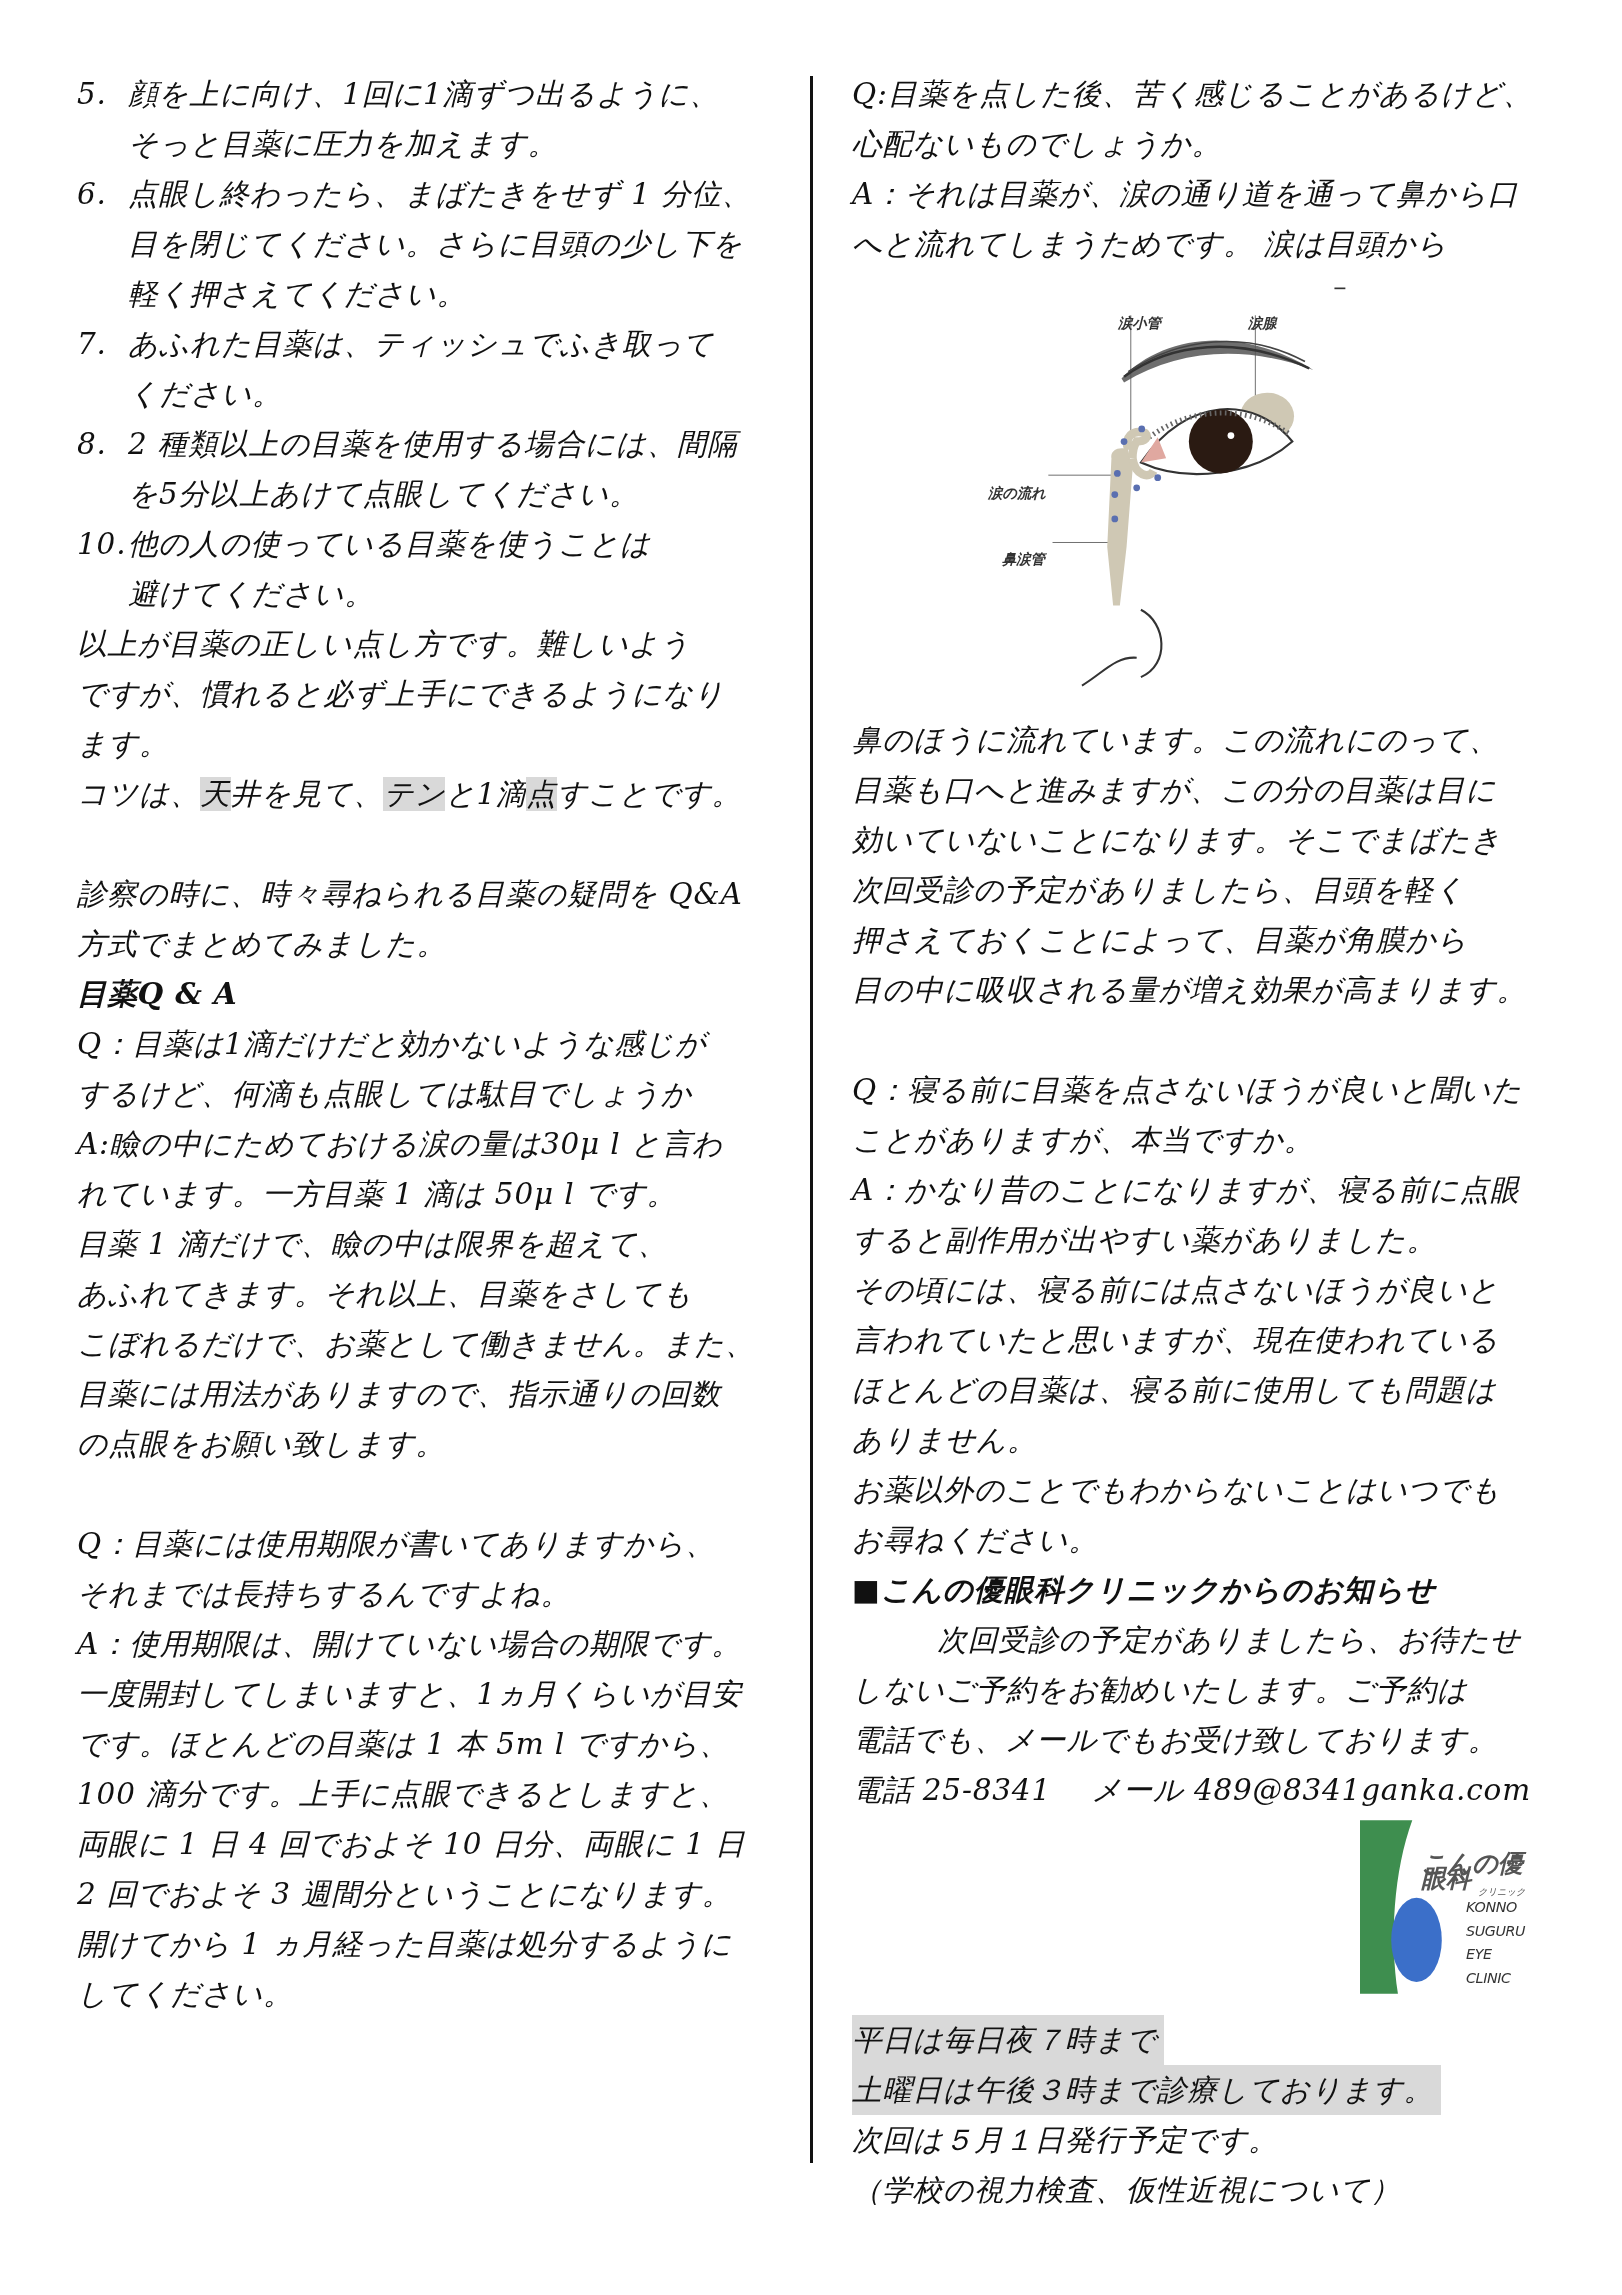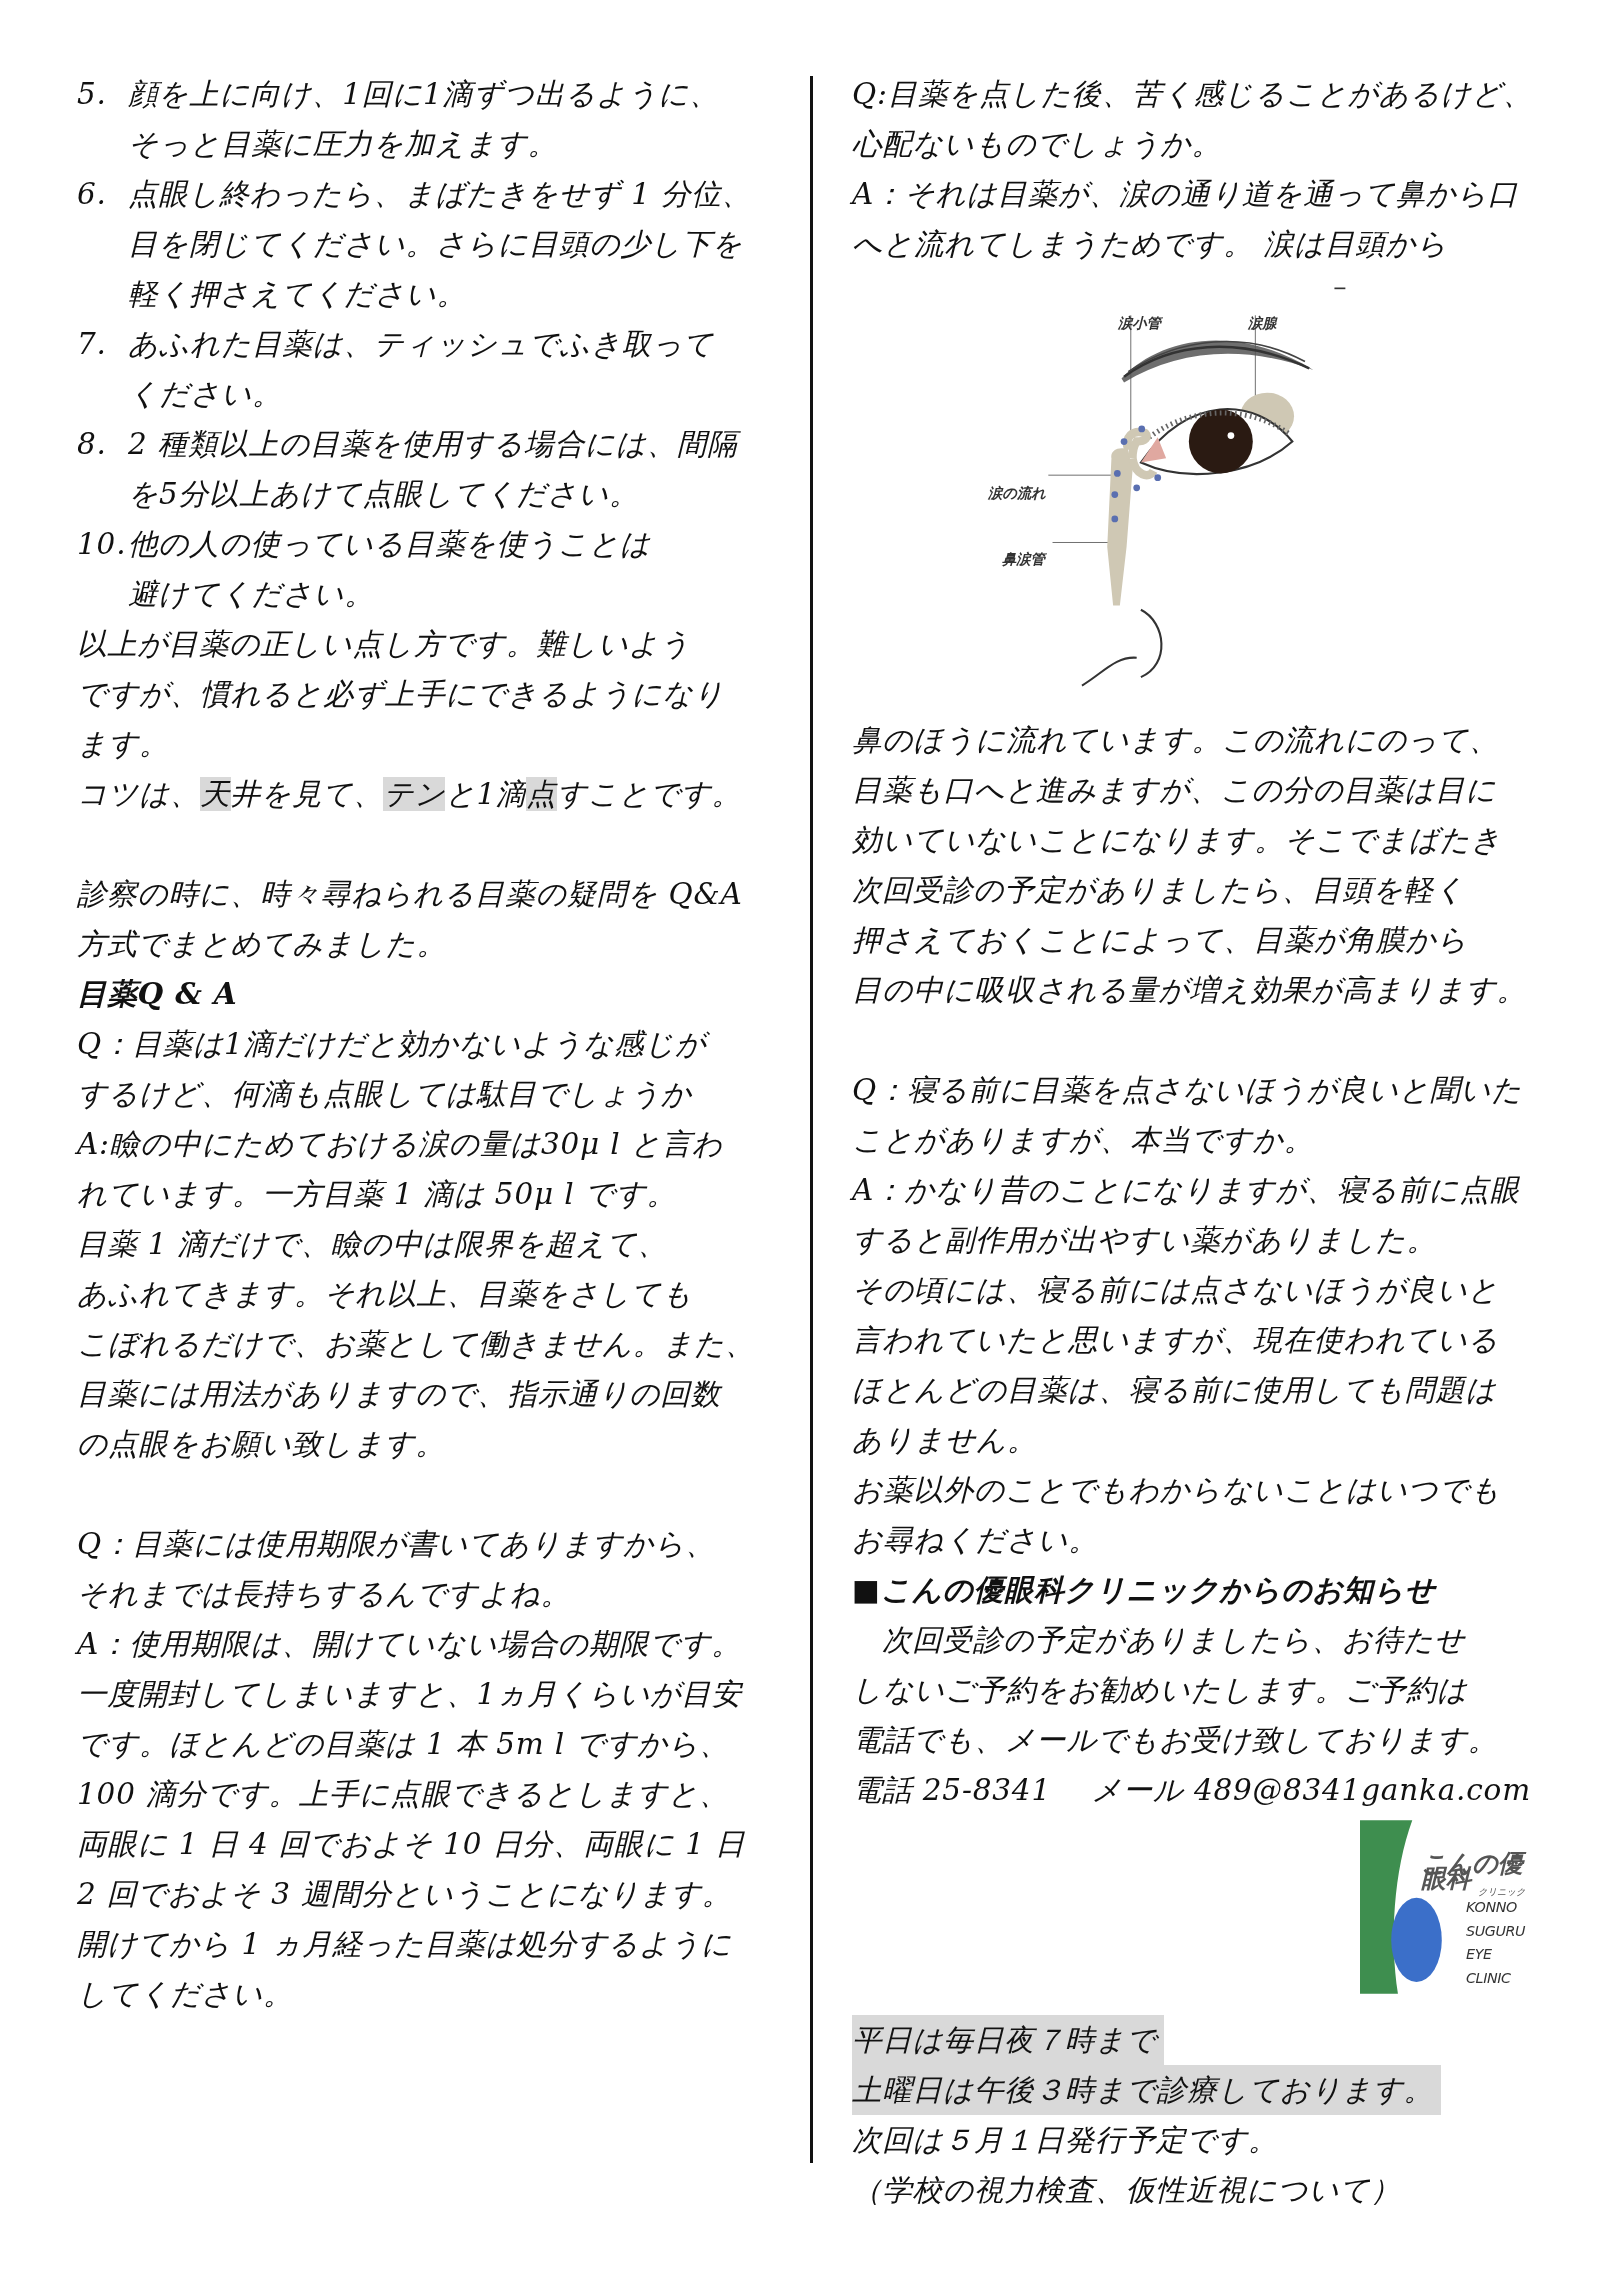--- a/index.html
+++ b/index.html
@@ -12,21 +12,21 @@
     position: absolute; top: 69px;
     font-size: 29.5px; line-height: 50px;
     letter-spacing: 0.8px;
     font-style: italic;
   }
   .col-left { left: 77px; width: 724px; }
   .col-right { left: 852px; width: 724px; }
   .line { white-space: nowrap; height: 50px; }
   .indent1 { padding-left: 51px; }
   .indent2 { padding-left: 59px; }
-  .indent-sp { padding-left: 30px; }
+  .indent-sp { padding-left: 30px; text-align: center; }
   .blank { height: 50px; }
   .bold { font-weight: bold; }
   .hl { background: #d9d9d9; }
   .hl-block { background: #d9d9d9; display: inline-block; padding-right: 7px; }
   .divider {
     position: absolute; left: 810px; top: 76px; width: 3.4px; height: 2087px;
     background: #111;
   }
   .figure {
     position: relative; width: 724px; height: 446px;

